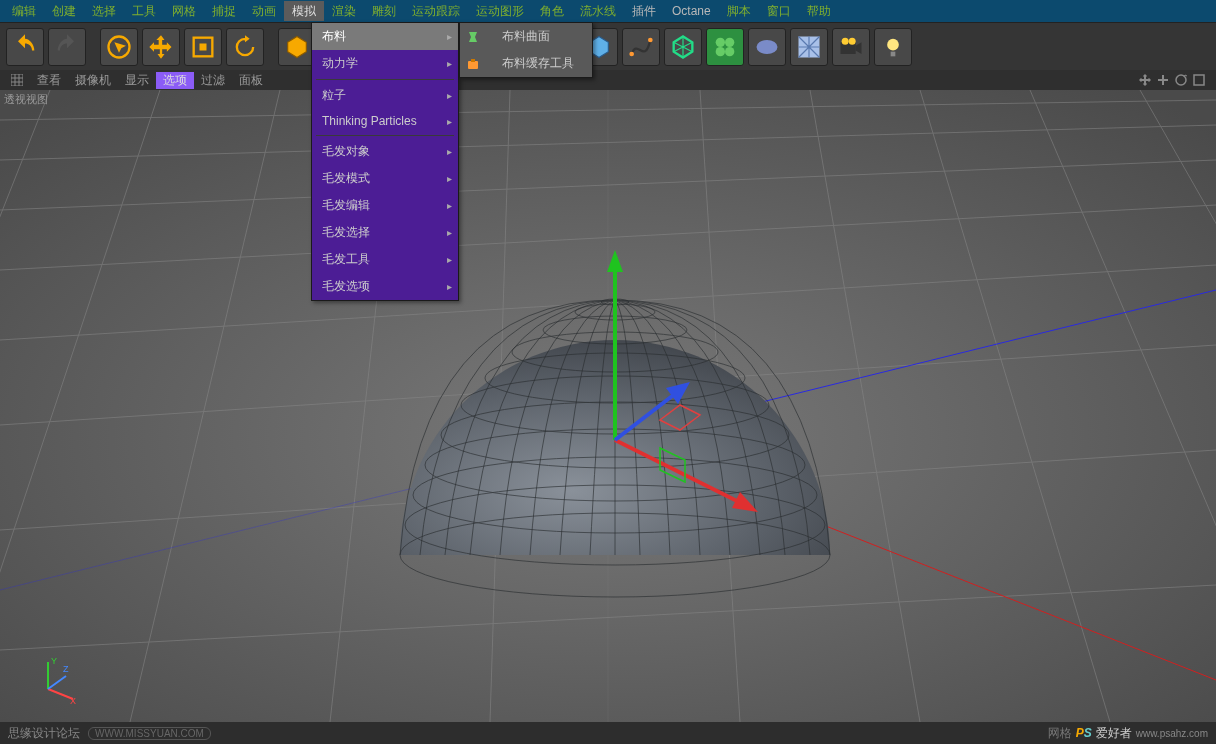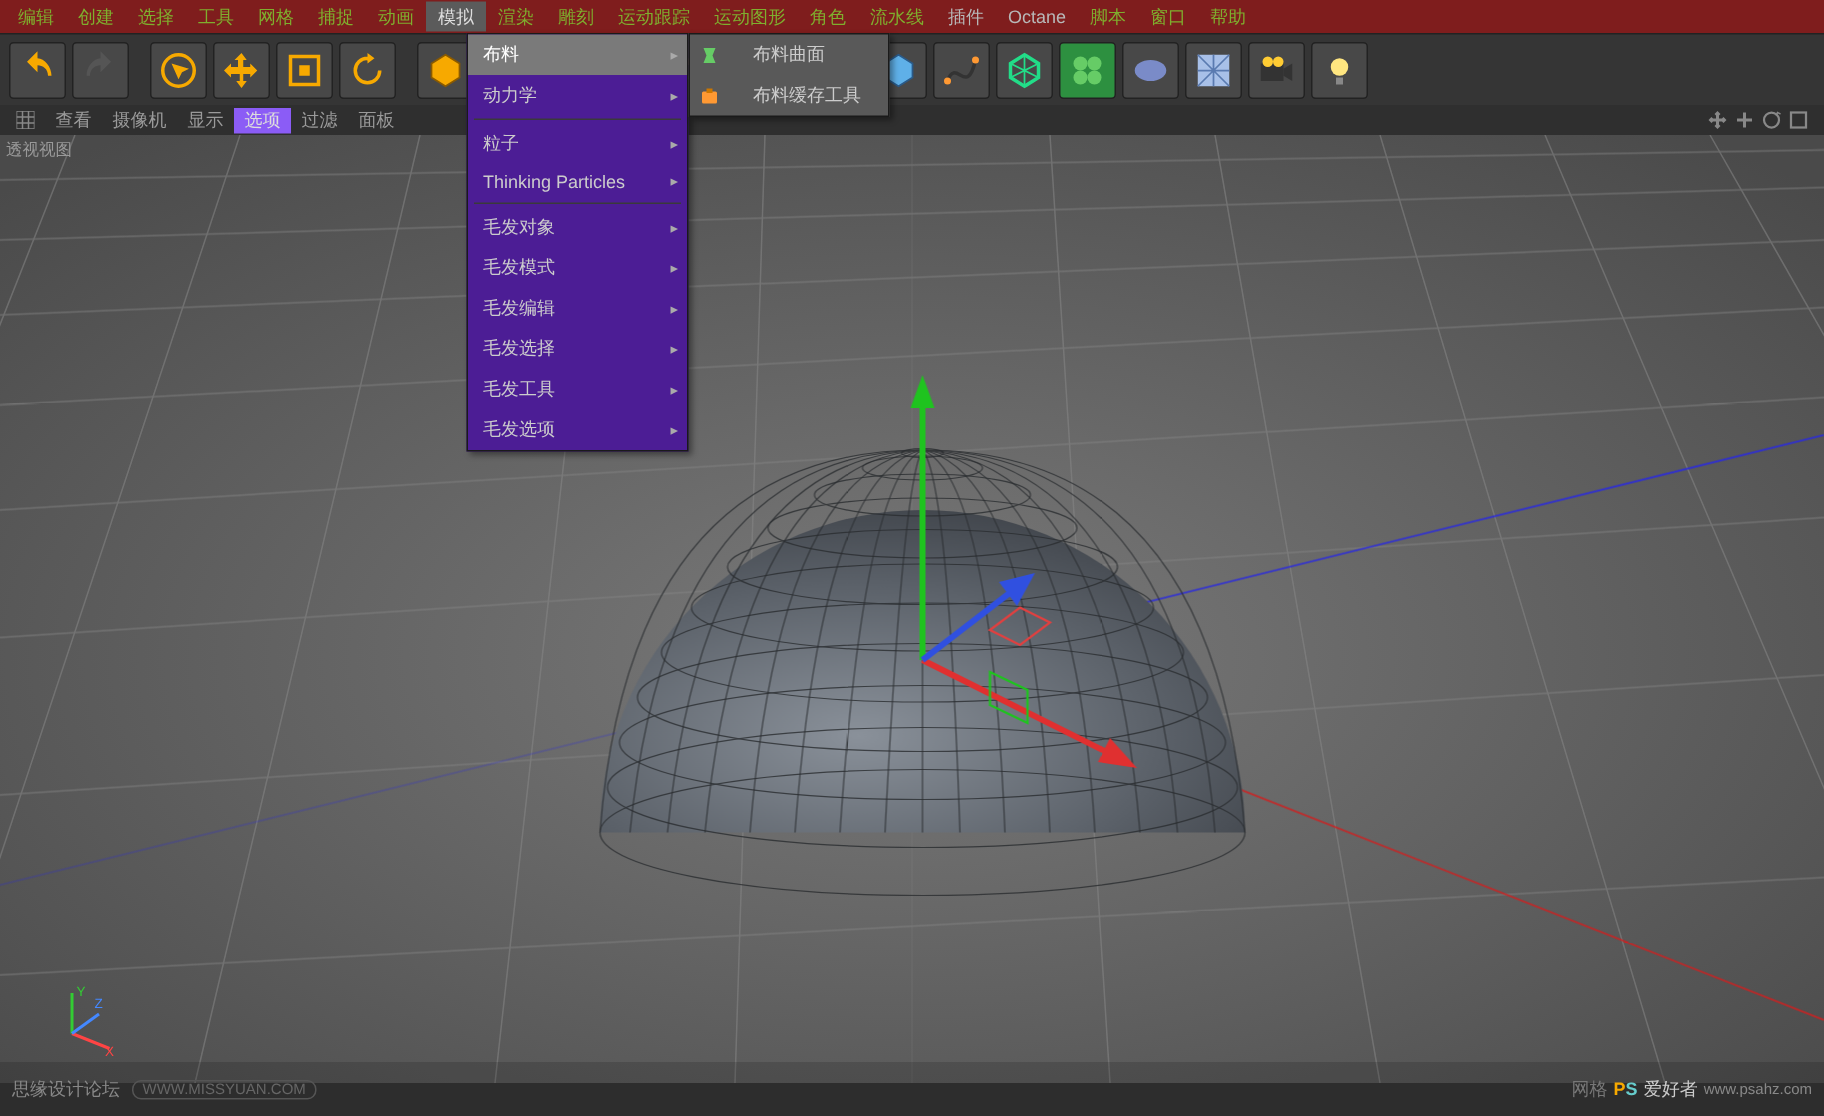--- a/index.html
+++ b/index.html
@@ -1,17 +1,17 @@
 <!DOCTYPE html>
 <html><head>
 <meta charset="utf-8">
 <style>
 *{margin:0;padding:0;box-sizing:border-box;font-family:"Microsoft YaHei",Arial,sans-serif;user-select:none}
 body{width:1216px;height:744px;background:#353535;overflow:hidden;position:relative}
-.menubar{height:22px;background:#7f1d1d;display:flex;align-items:center;padding:0 4px;font-size:12px;position:relative;z-index:100}
+.menubar{height:22px;background:#0c4a6e;display:flex;align-items:center;padding:0 4px;font-size:12px;position:relative;z-index:100}
 .menu-item{color:#7fae2e;padding:0 8px;height:20px;line-height:20px;cursor:pointer}
 .menu-item.grey{color:#b8b8b8}
 .menu-item.active{background:#5b5b5b;color:#ddd}
 .toolbar{height:48px;background:#353535;border-top:1px solid #222;display:flex;align-items:center;padding:2px 6px;gap:4px;position:relative;z-index:50}
 .tbtn{width:38px;height:38px;background:#484848;border:1px solid #222;border-radius:3px;display:flex;align-items:center;justify-content:center;cursor:pointer}
 .tbtn svg{width:28px;height:28px}
 .spacer{width:6px}
 .submenu{height:20px;background:#2f2f2f;display:flex;align-items:center;padding:0 4px;font-size:12px}
 .sub-item{color:#9a9a9a;padding:0 7px;cursor:pointer}
 .sub-item.active{color:#ddd;background:#8b5cf6}
@@ -21,24 +21,24 @@
 .vp-title{position:absolute;top:92px;left:4px;font-size:11px;color:#999;z-index:5}
 .viewport{position:absolute;top:90px;left:0;right:0;bottom:22px;background:#606060;overflow:hidden}
 .dropdown{position:absolute;top:22px;left:311px;background:#4c1d95;border:1px solid #1a1a1a;min-width:148px;font-size:12px;z-index:200;box-shadow:2px 2px 4px rgba(0,0,0,.4)}
 .dd-item{color:#ccc;padding:5px 24px 5px 10px;position:relative;cursor:pointer;display:flex;align-items:center}
 .dd-item.has-sub::after{content:"▸";position:absolute;right:6px;color:#aaa;font-size:10px}
 .dd-sep{height:1px;background:#3a3a3a;margin:2px 4px}
 .dd-item.sel{background:#7a7a7a;color:#fff}
 .submenu2{position:absolute;top:22px;left:459px;background:#595959;border:1px solid #1a1a1a;min-width:130px;font-size:12px;z-index:201;box-shadow:2px 2px 4px rgba(0,0,0,.4)}
 .sm-item{color:#ccc;padding:5px 18px 5px 6px;cursor:pointer;display:flex;align-items:center;gap:22px}
 .sm-ico{width:14px;height:14px;display:inline-block}
-.footer{position:absolute;bottom:0;left:0;right:0;height:36px;background:rgba(0,0,0,.15);display:flex;justify-content:space-between;padding:0 8px;font-size:12px;color:#888}
+.footer{position:absolute;bottom:0;left:0;right:0;height:22px;background:rgba(0,0,0,.15);display:flex;justify-content:space-between;padding:0 8px;font-size:12px;color:#888}
 .footer .left{display:flex;gap:8px;align-items:center}
 .footer .right{display:flex;gap:4px;align-items:center}
-.logo-ps{font-weight:bold;}
+.logo-ps{font-weight:bold;font-style:italic}
 .logo-ps .p{color:#f7a900}
 .logo-ps .s{color:#6cc}
 .nav-gizmo{position:absolute;bottom:40px;left:28px;width:50px;height:50px;z-index:10}
 </style>
 </head>
 <body>
 
 <div class="menubar">
   <span class="menu-item">编辑</span>
   <span class="menu-item">创建</span>

